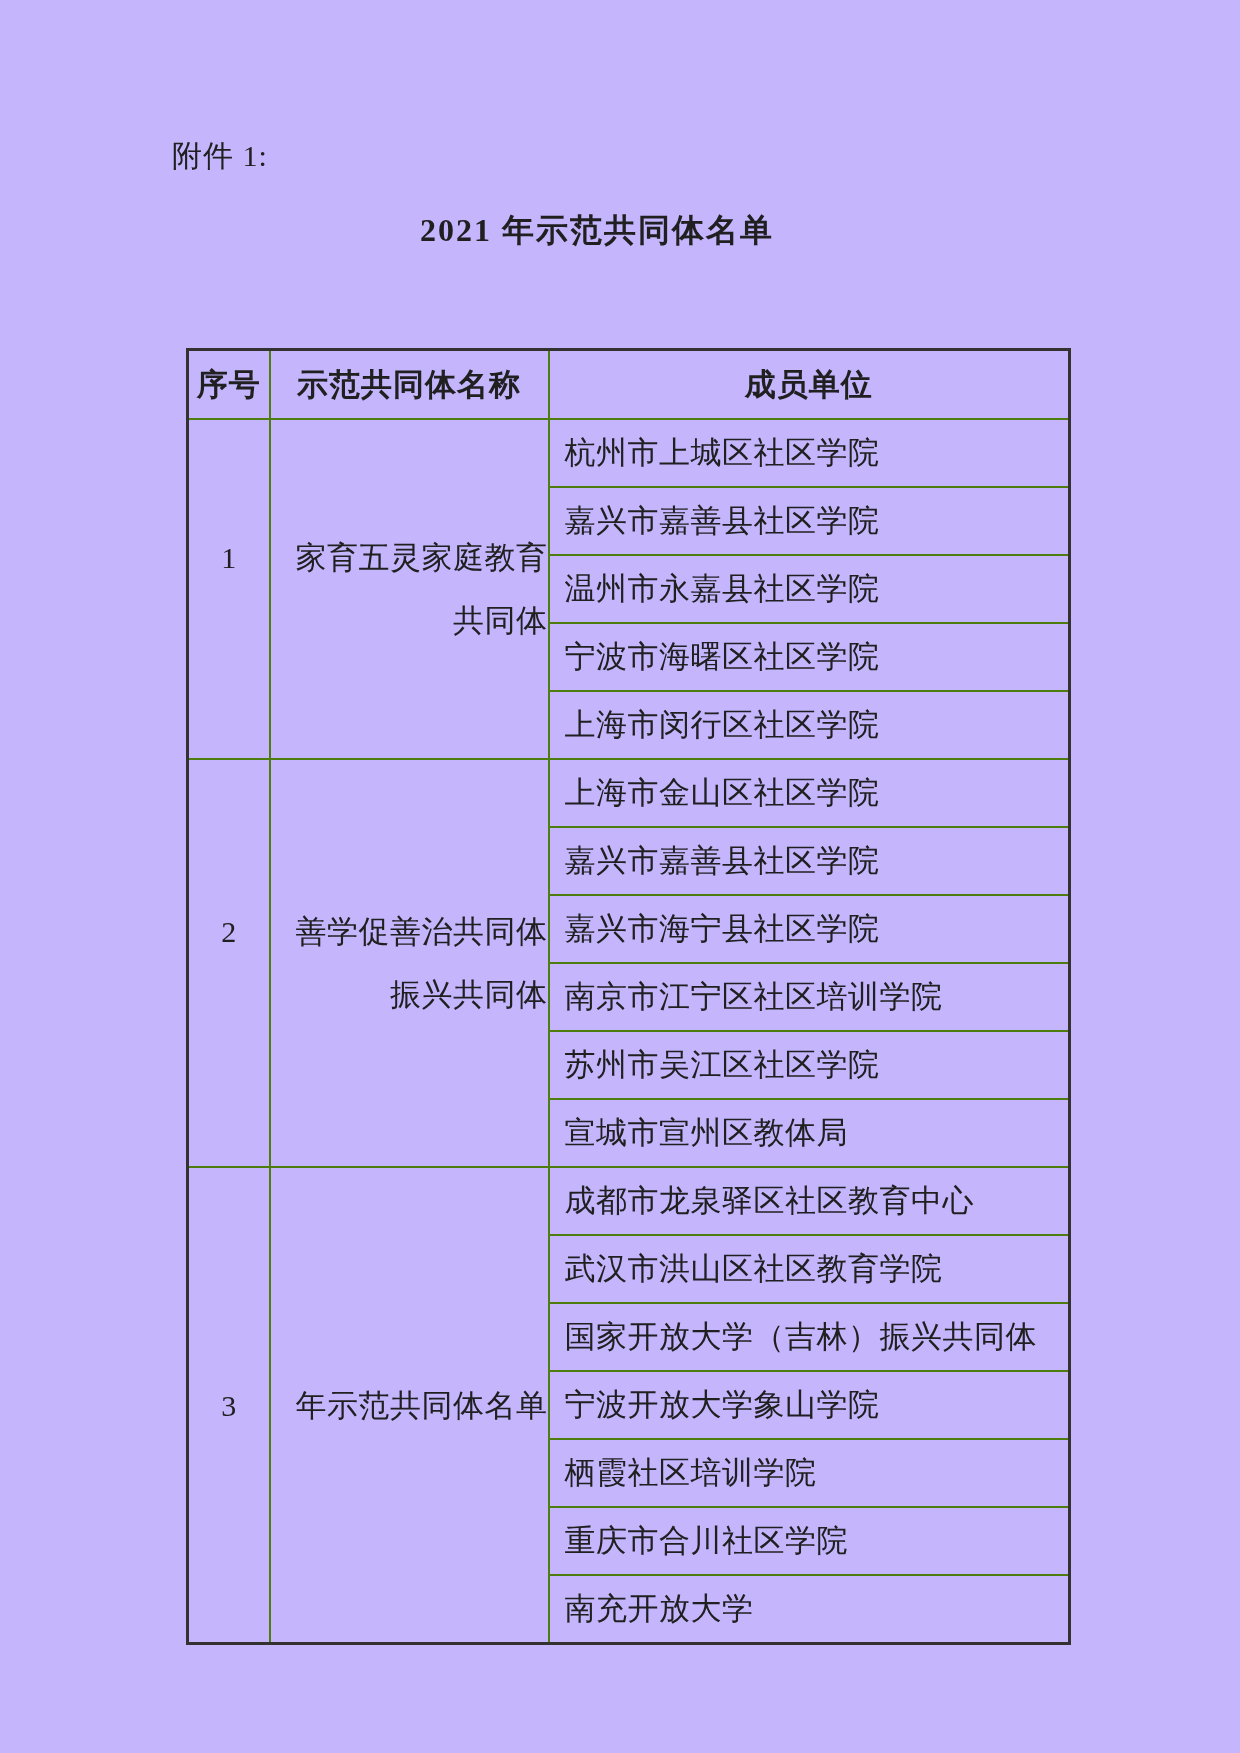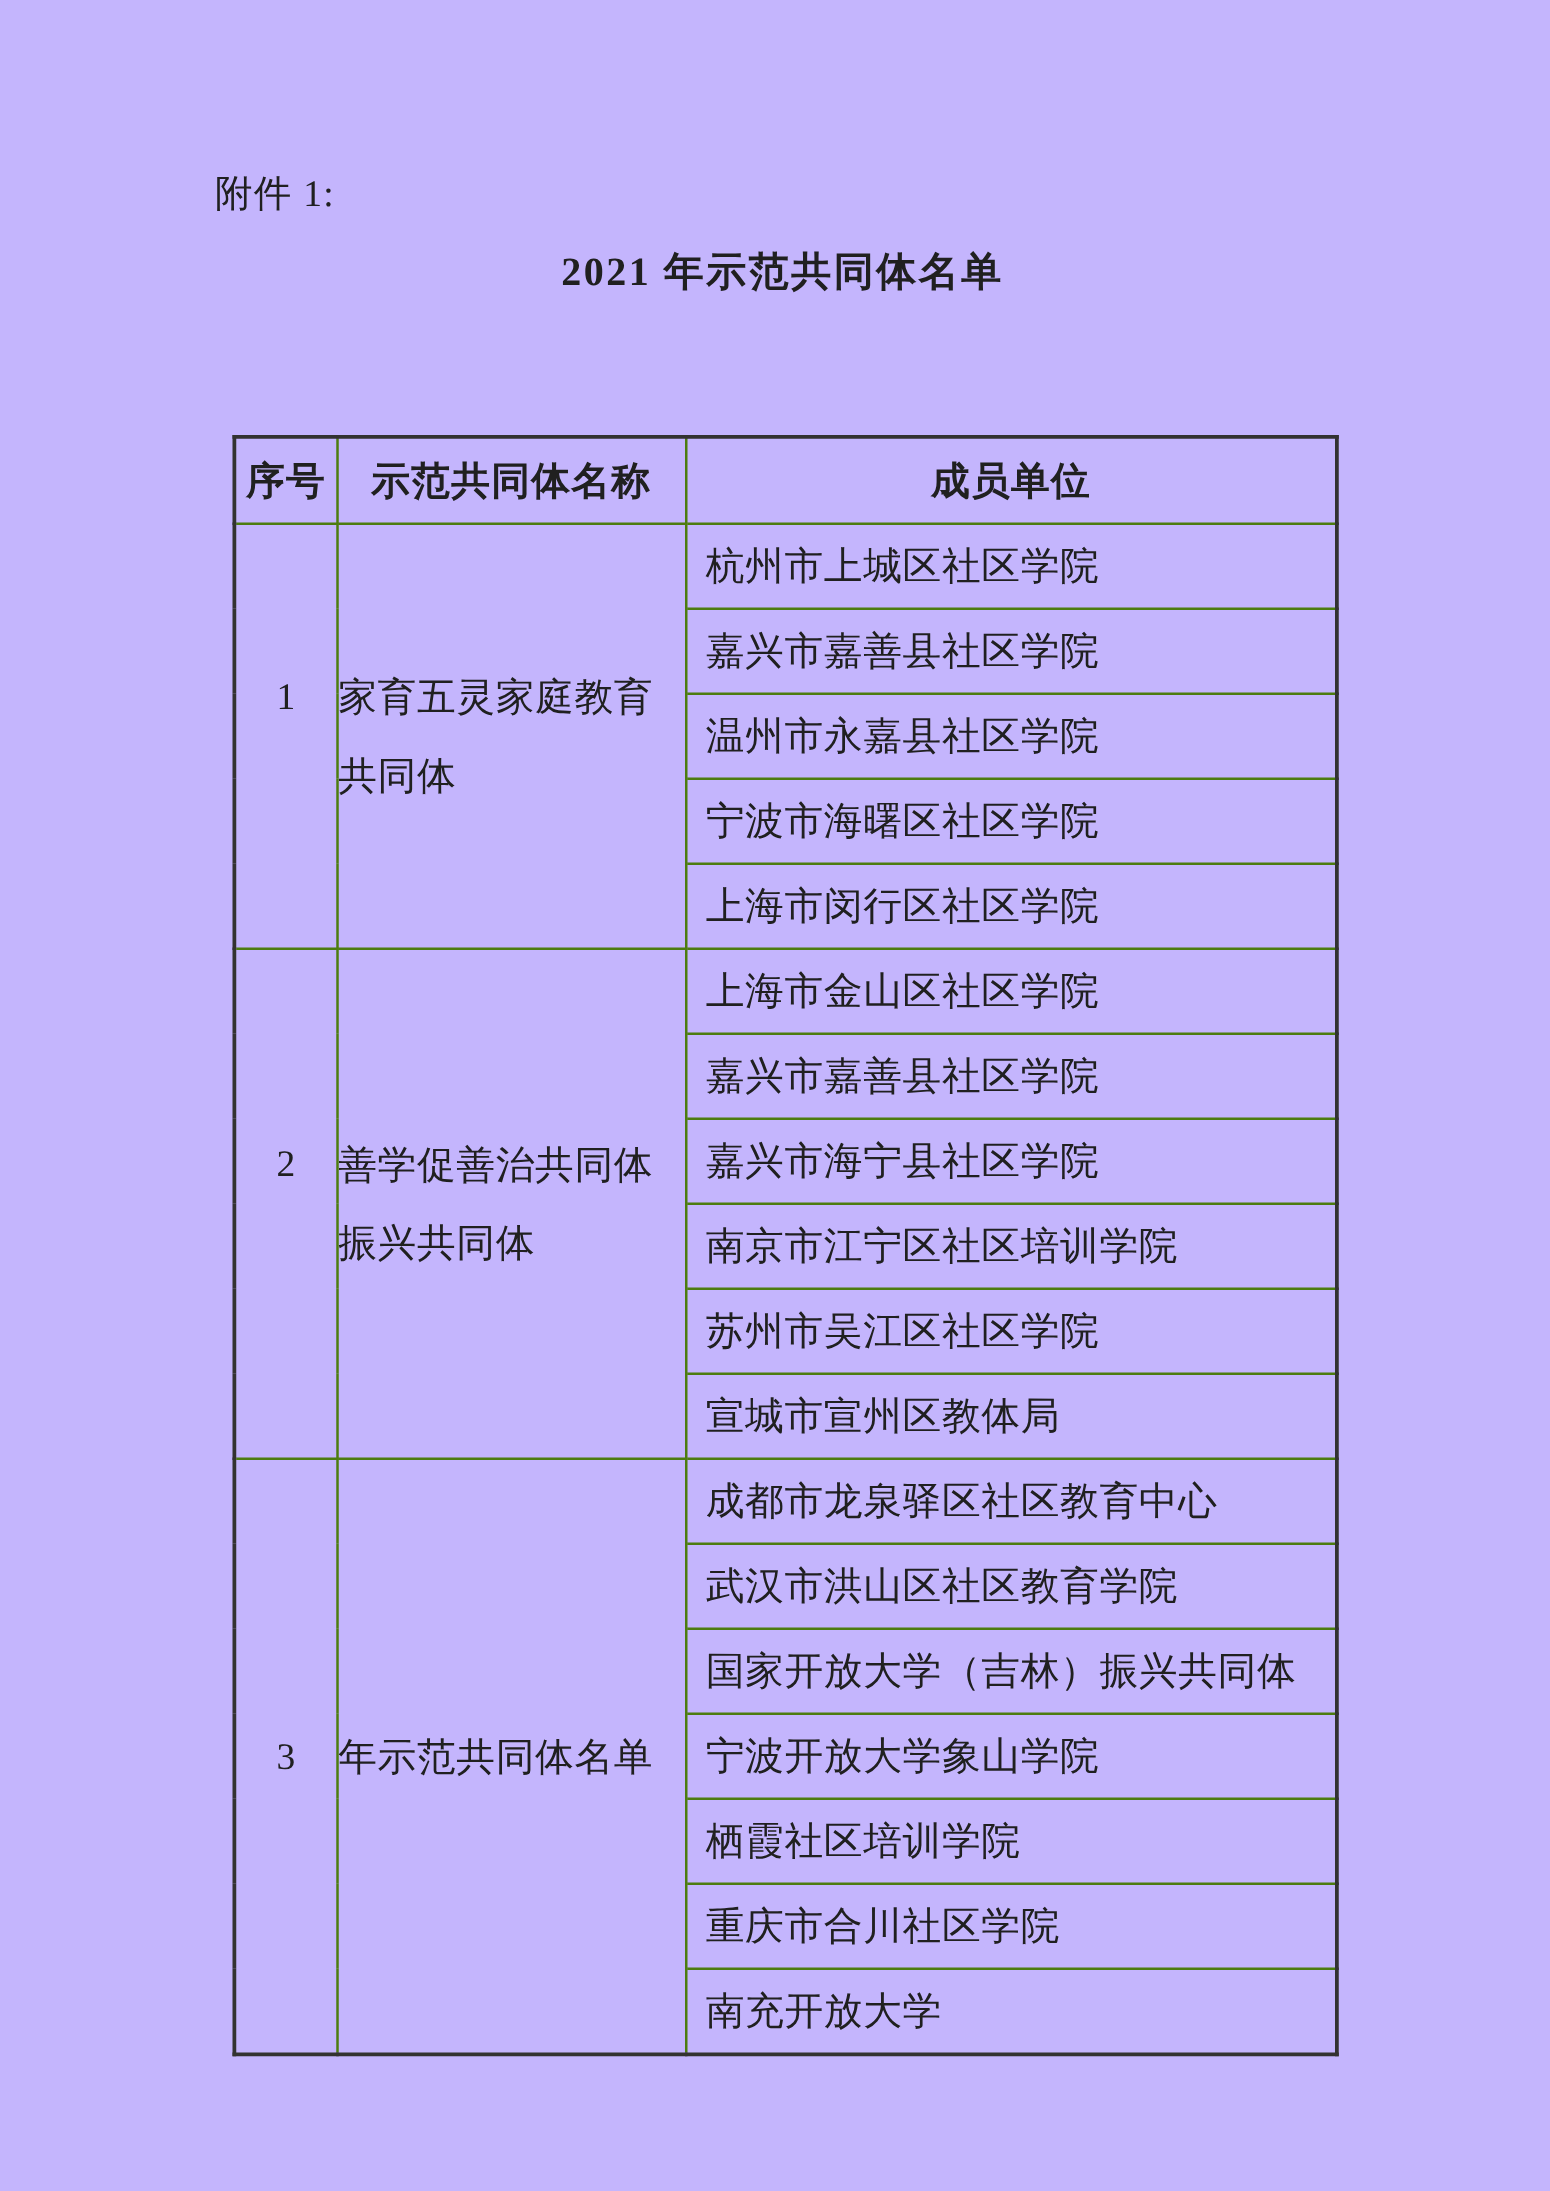--- a/index.html
+++ b/index.html
@@ -21,27 +21,26 @@
     position: absolute;
     left: 172px;
     top: 138px;
     font-size: 30px;
     line-height: 36px;
     letter-spacing: 1px;
   }
   .doc-title {
     position: absolute;
     left: 0;
-    top: 196px;
+    top: 209px;
     width: 1194px;
     text-align: center;
     font-size: 32px;
     font-weight: bold;
     letter-spacing: 2px;
-    padding-left: 29px;
   }
   table.community-table {
     position: absolute;
     left: 186px;
     top: 348px;
     width: 882px;
     border-collapse: collapse;
     table-layout: fixed;
     border: 3px solid #333231;
   }
@@ -65,21 +64,21 @@
     padding-left: 15px;
     letter-spacing: 0.5px;
     margin-top: 36px;
   }
   td.seq-cell {
     text-align: center;
     vertical-align: middle;
     font-size: 30px;
   }
   td.name-cell {
-    text-align: left;
+    text-align: right;
     vertical-align: middle;
     font-size: 31px;
     letter-spacing: 0.5px;
     margin-left: 26px;
   }
   .nline {
     height: 63px;
     line-height: 63px;
     white-space: nowrap;
   }

